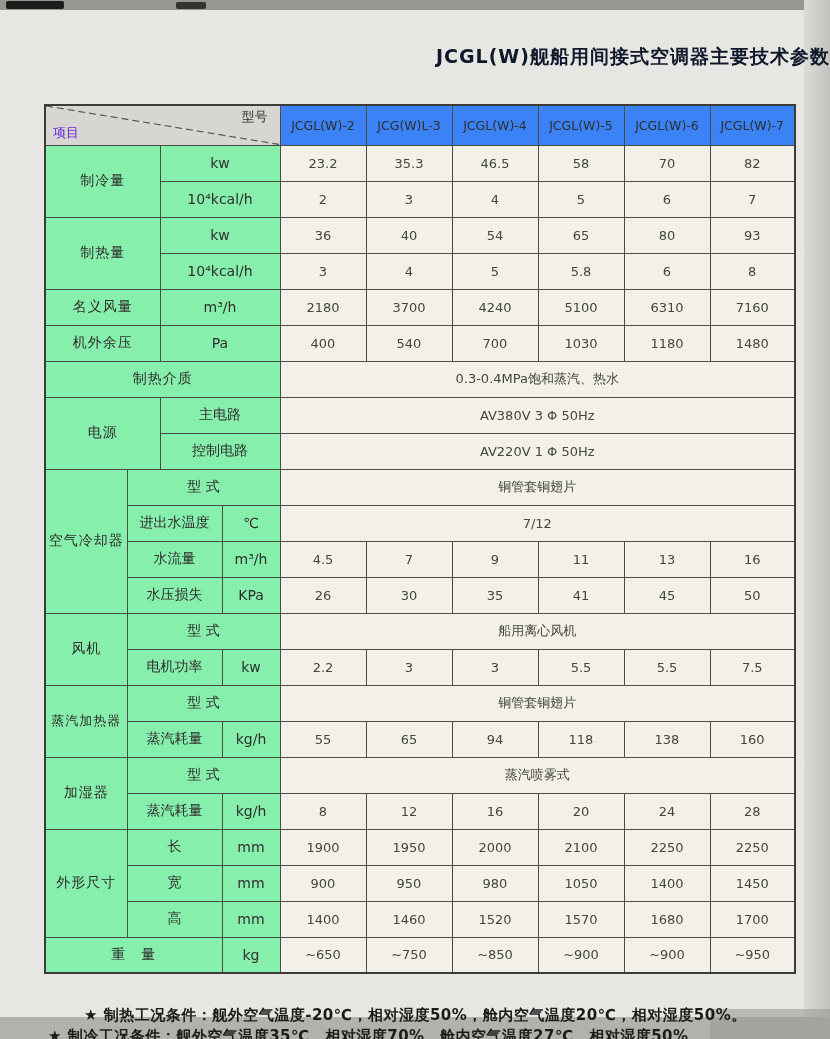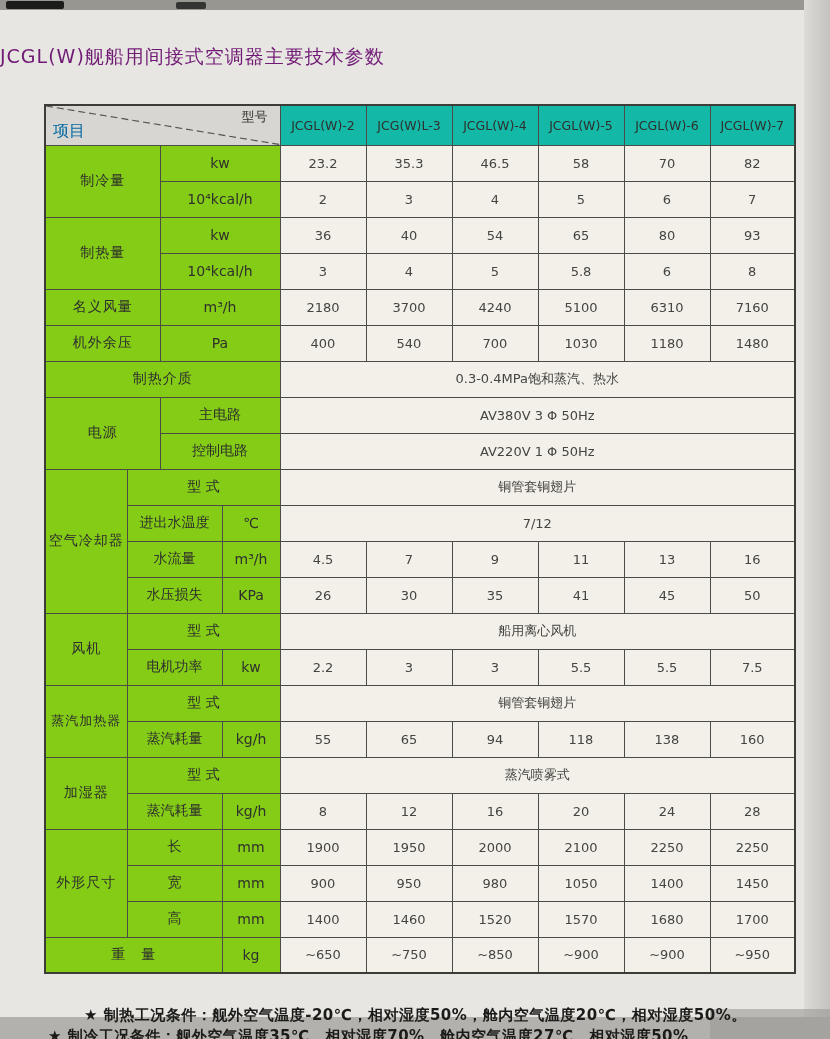--- a/index.html
+++ b/index.html
@@ -21,41 +21,41 @@
                  background:linear-gradient(to right,#dcdbd7,#c3c2be); }
   .scan-bottom { position:absolute; left:0; bottom:0; width:830px; height:22px;
                  background:linear-gradient(to bottom,#c9c8c4,#adacaа); background-color:#b2b1ad; }
   .scan-corner { position:absolute; right:0; bottom:0; width:120px; height:30px; background:#9b9a96; opacity:.6; }
   .tint { position:absolute; background:#f0e8a8; opacity:.22; border-radius:40%; pointer-events:none; }
   .tint.t1 { left:560px; top:300px;  width:200px; height:300px; }
   .tint.t2 { left:330px; top:700px;  width:430px; height:260px; }
 
   .page-title {
     position:absolute; left:0; top:44px; width:830px;
-    text-align:left; font-size:19px; font-weight:normal;
-    color:#701a75; letter-spacing:1px;
+    text-align:right; font-size:19px; font-weight:bold;
+    color:#0f172a; letter-spacing:1px;
   }
 
   table.spec {
     position:absolute; left:44px; top:104px;
     width:752px; border-collapse:collapse; table-layout:fixed;
     border:2px solid #3c3c38;
     background:#f2f0e9;
     font-size:13px;
   }
   td, th { border:1px solid #4b4b47; text-align:center; vertical-align:middle;
            padding:1px 2px; height:36px; overflow:hidden; white-space:nowrap; }
   tr.hdr td, tr.hdr th { height:40px; }
-  .hd { background:#84cc16; font-size:14px; color:#2f2f2d; }
+  .hd { background:#86efac; font-size:14px; color:#2f2f2d; }
   .hd.cat { letter-spacing:1px; }
-  th.model { background:#14b8a6; font-weight:normal; font-size:12.5px; color:#2f2f2d; }
+  th.model { background:#3b82f6; font-weight:normal; font-size:12.5px; color:#2f2f2d; }
   .val { background:transparent; color:#45453f; font-size:13px; }
   td.corner { background:#d7d6d2; position:relative; padding:0; }
   td.corner svg { position:absolute; left:0; top:0; width:100%; height:100%; }
-  .corner-item  { position:absolute; left:7px;  bottom:3px; font-size:16px; color:#0369a1; }
+  .corner-item  { position:absolute; left:7px;  bottom:3px; font-size:13px; color:#6d28d9; }
   .corner-model { position:absolute; right:12px; top:2px;   font-size:13px; color:#2f2f2d; }
 
   .footnote { position:absolute; left:48px; font-size:15px; font-weight:bold; color:#1b1b19; letter-spacing:.5px; }
   .fn1 { top:982px;margin-top:45px; }
   .fn2 { top:1006px;margin-left:36px; }
 </style>
 </head>
 <body>
 
 <div class="scan-top"></div>

